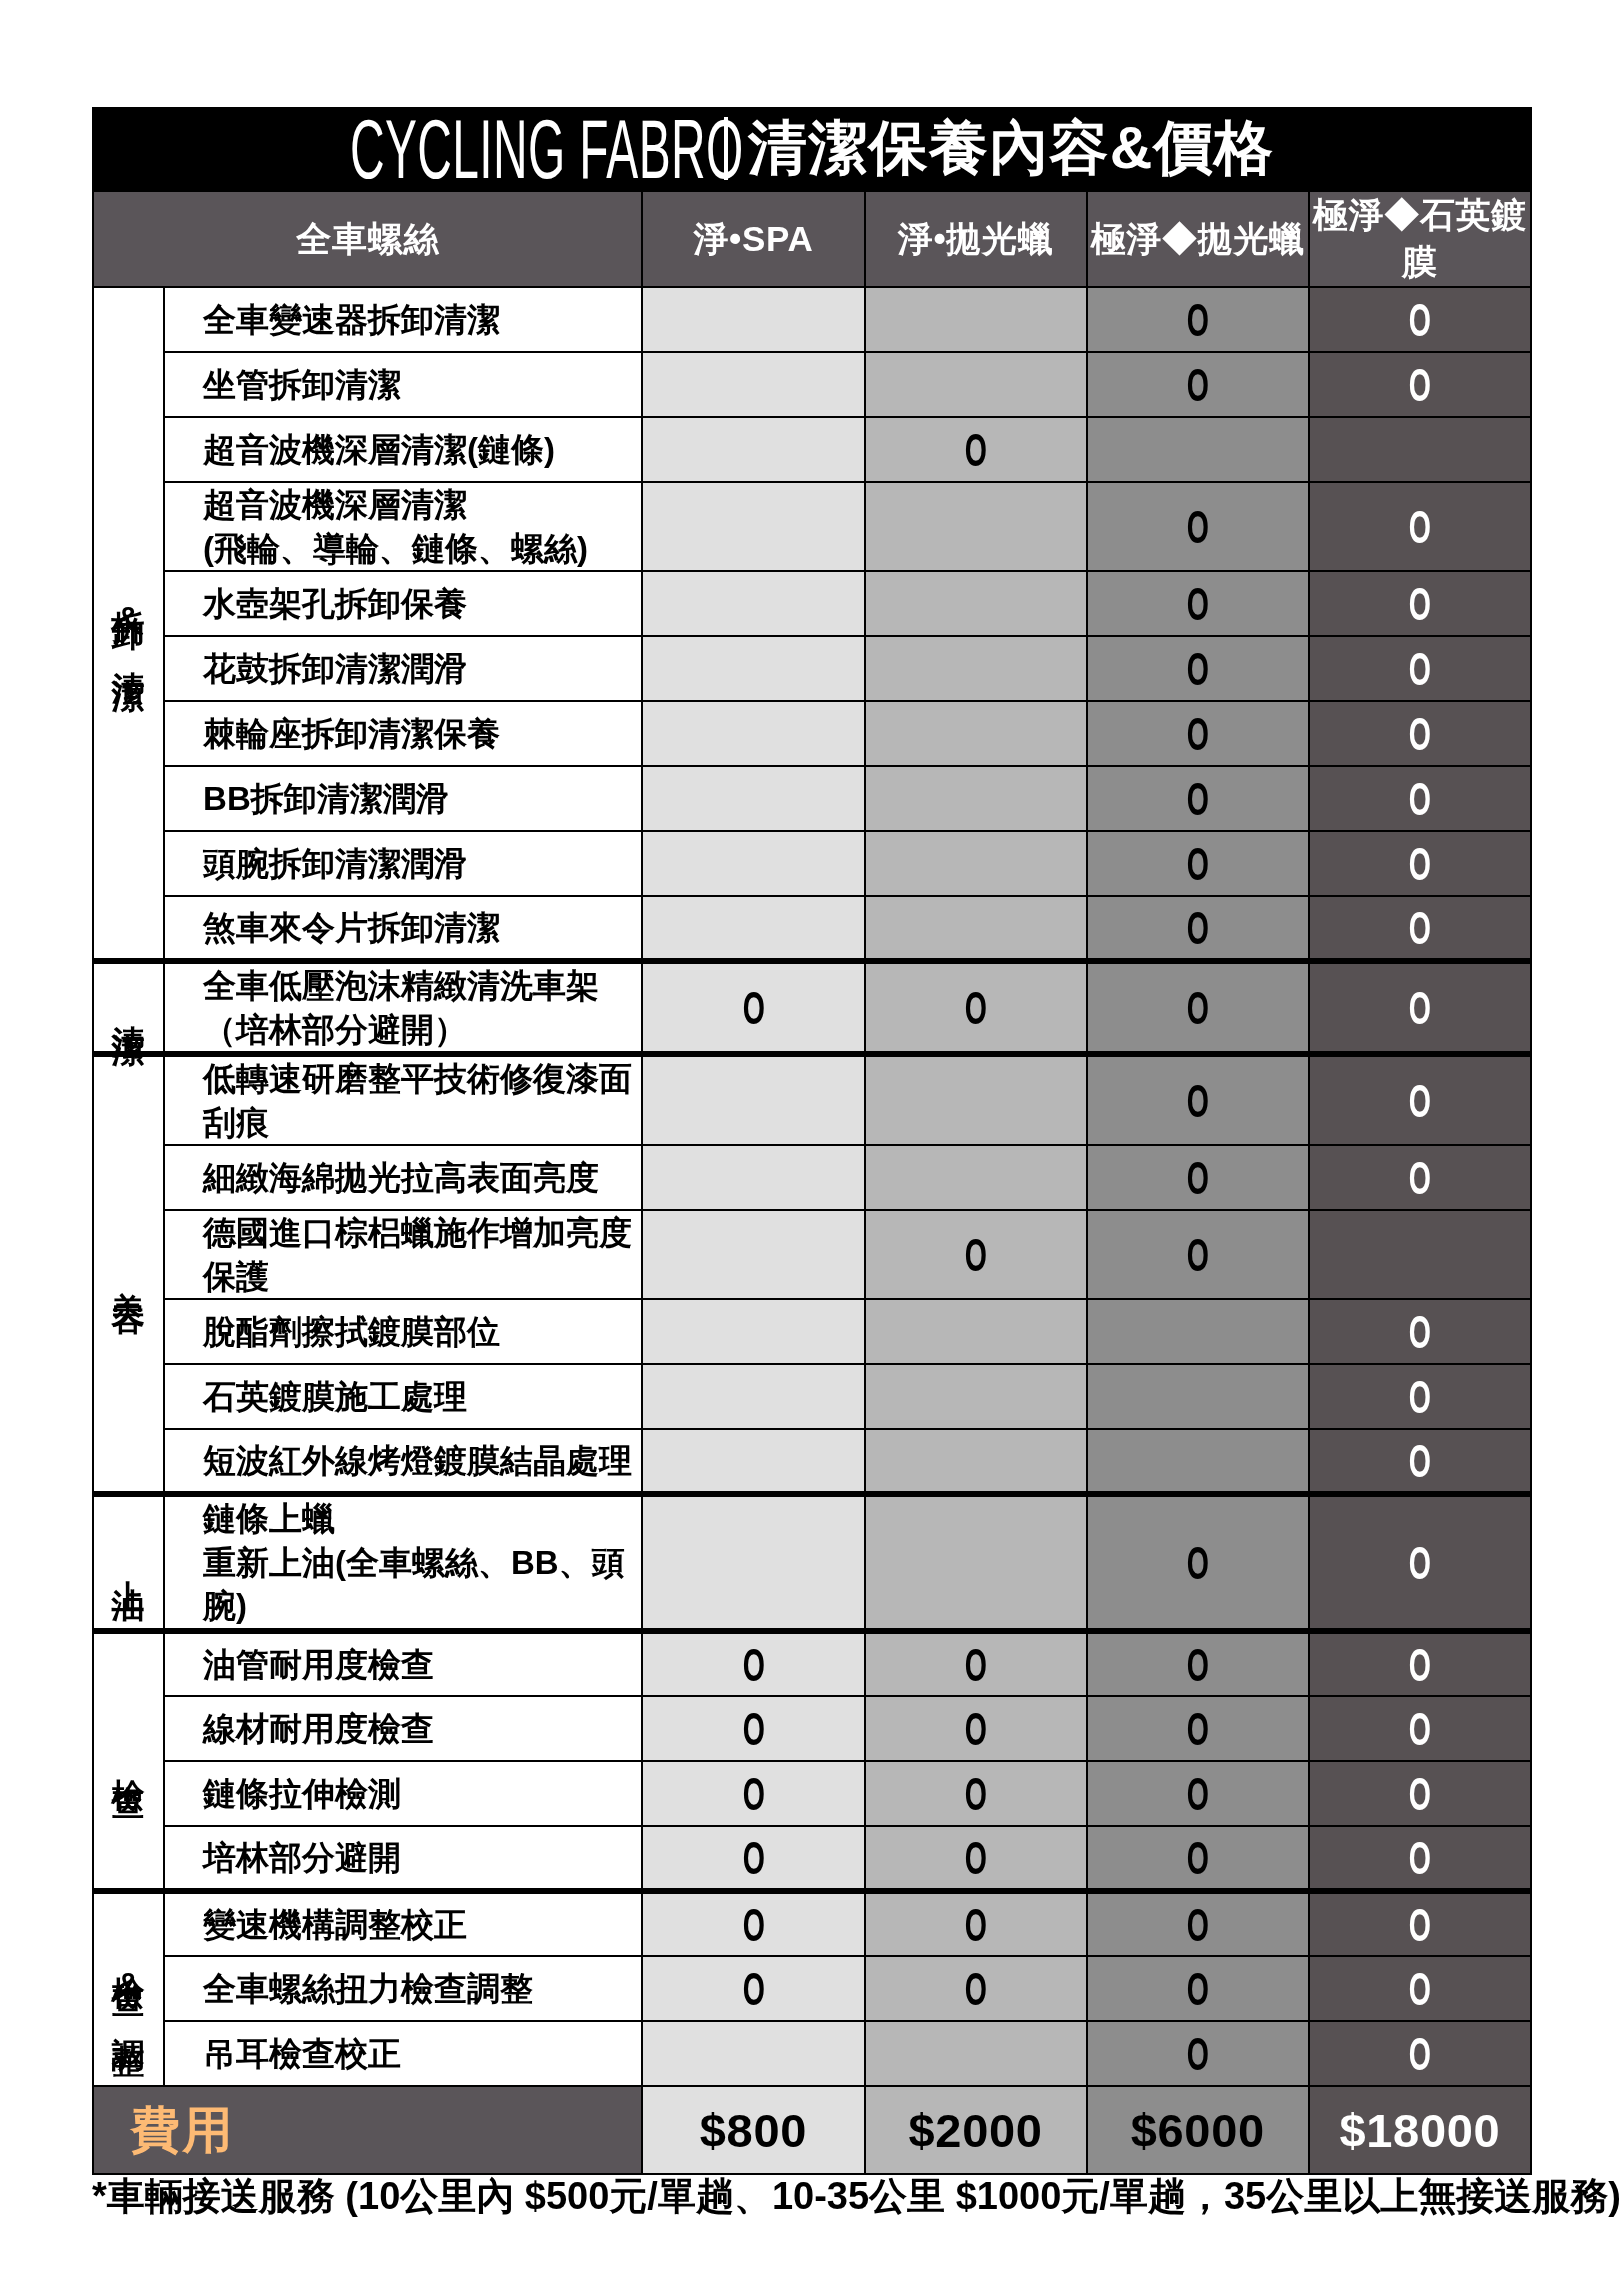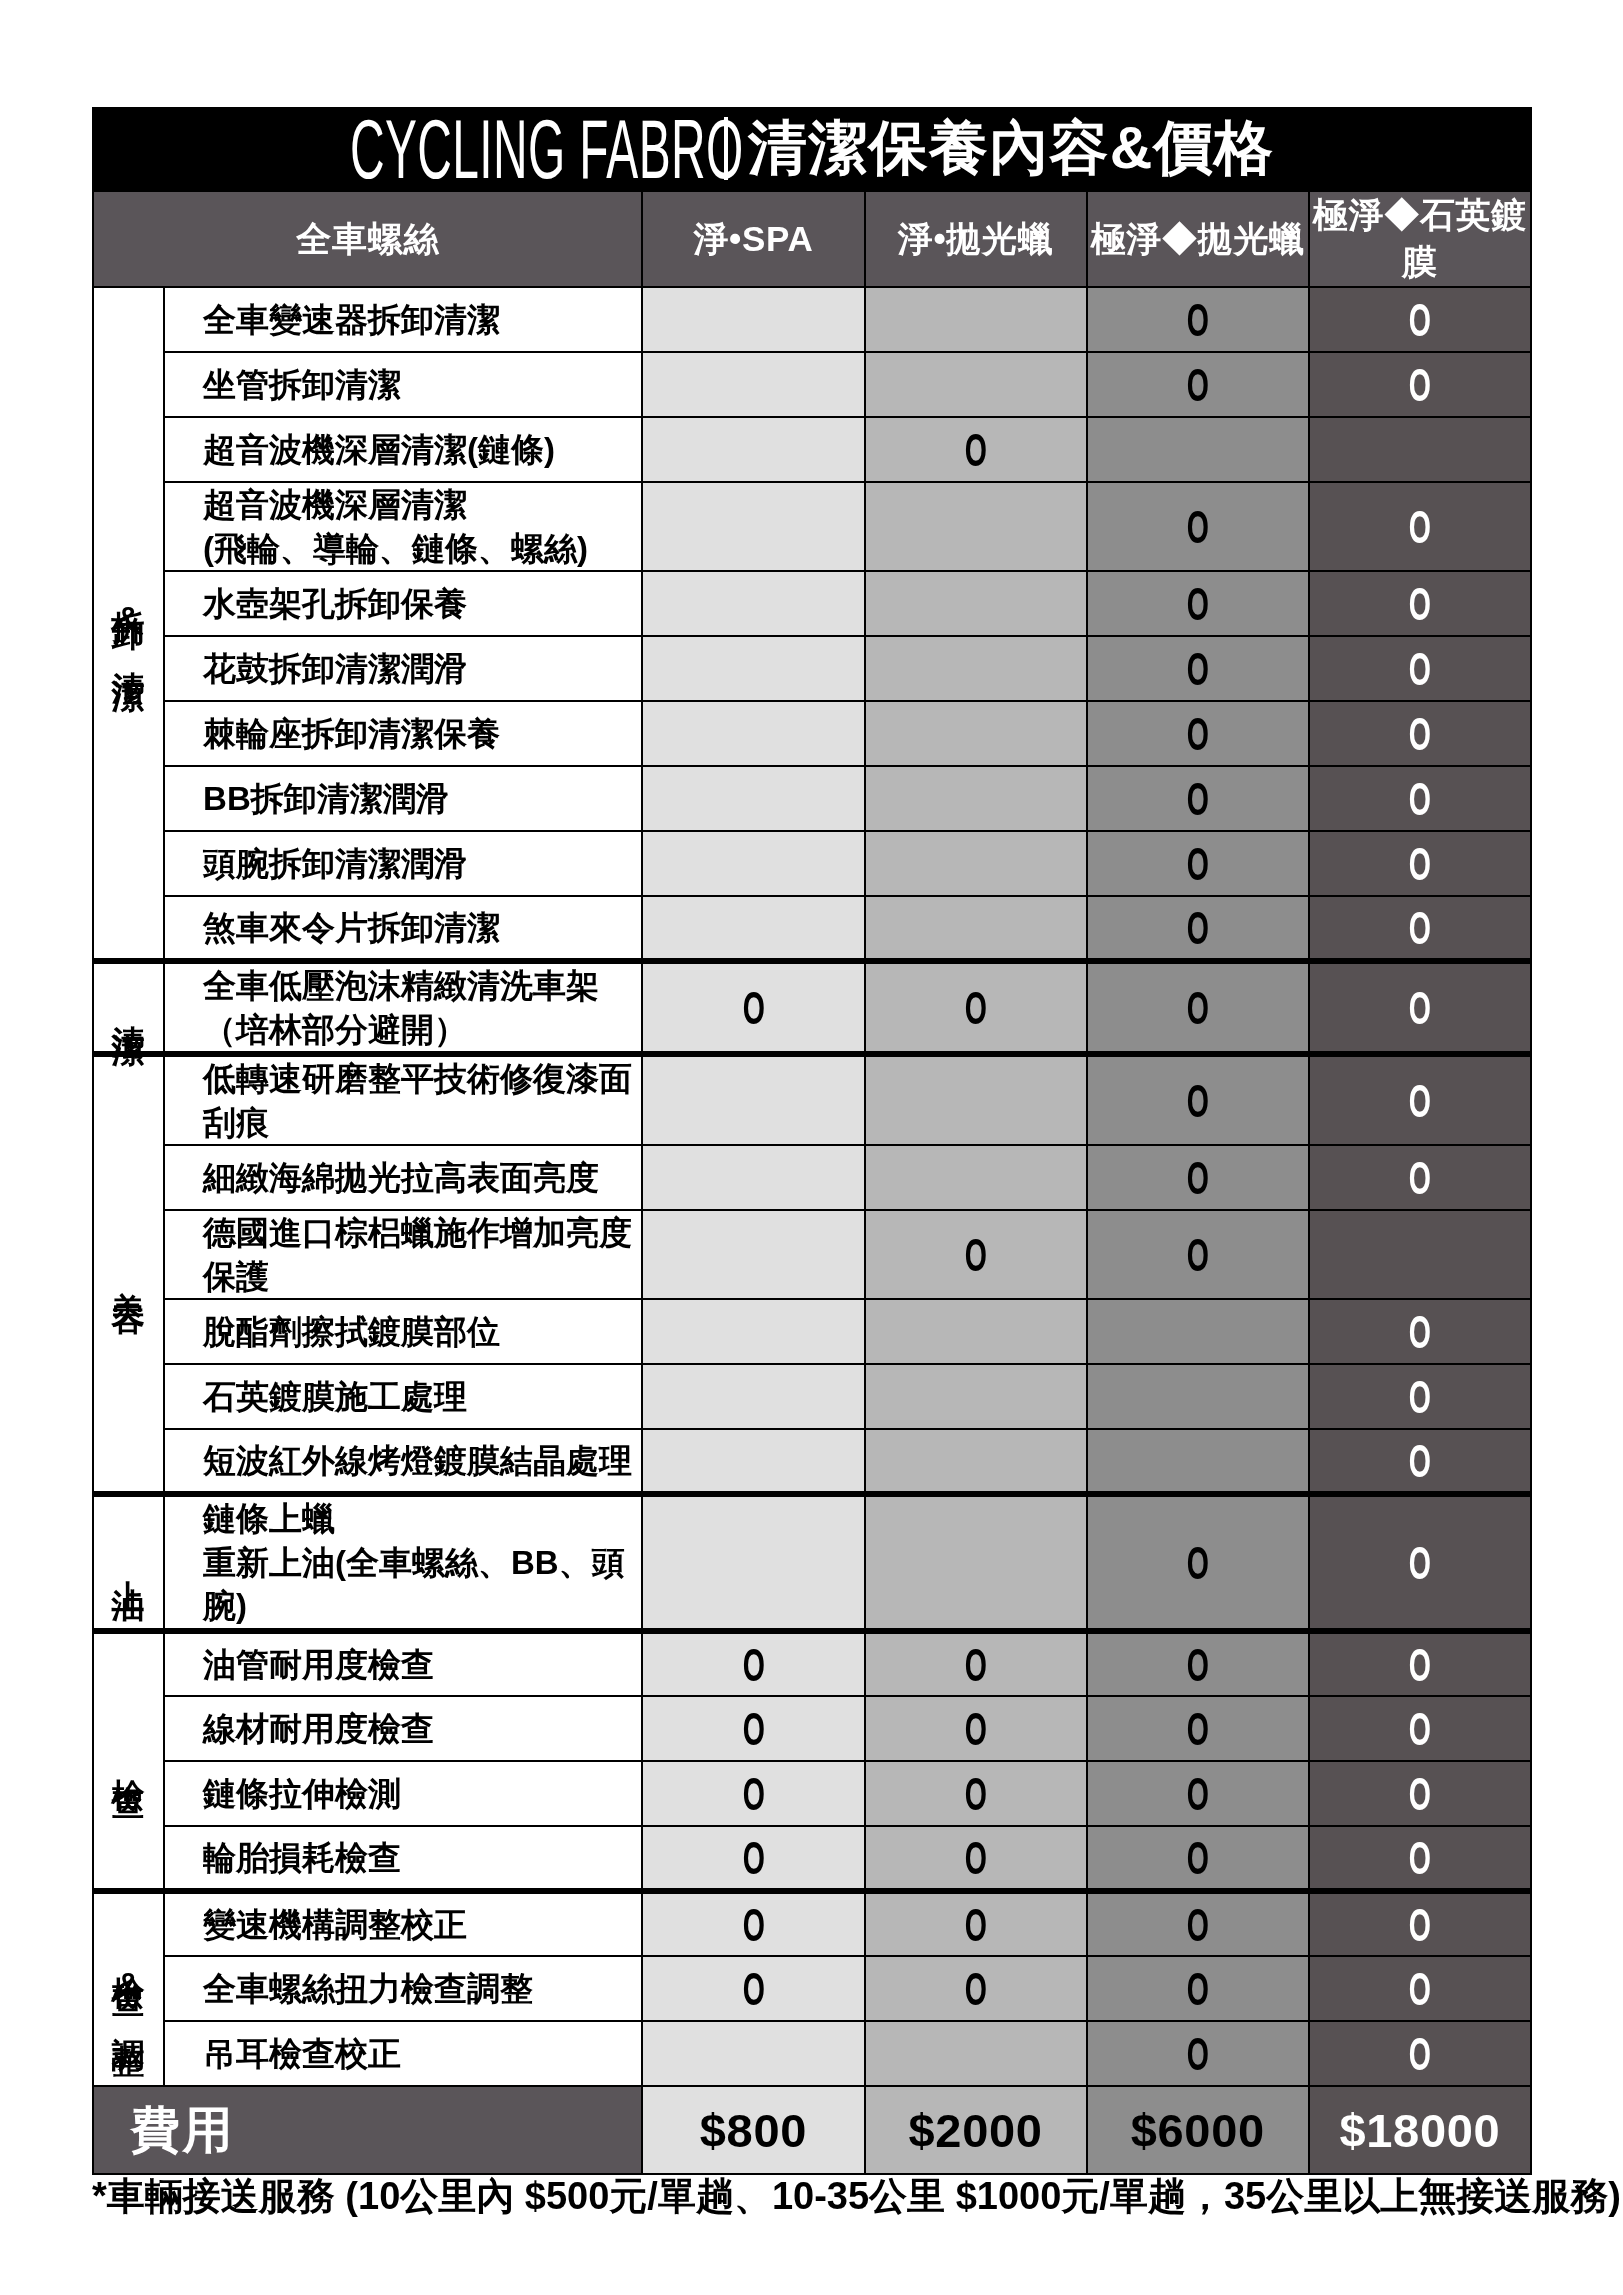--- a/index.html
+++ b/index.html
@@ -70,21 +70,21 @@
   .o {
     display: inline-block; font-size: 46px; font-weight: 600; line-height: 1;
     transform: scaleX(0.62);
   }
 
   tr.gstart td { border-top-width: 6.5px; }
 
   tfoot tr { height: 88px; }
   tfoot td { border-top-width: 6.5px; }
   .fee-label {
-    background: var(--header-bg, #5a5559); color: #ffffff;
+    background: var(--header-bg, #5a5559); color: #fdba74;
     font-size: 50px; font-weight: 700; text-align: left; padding-left: 36px;
     letter-spacing: 2.6px;
   }
   .fee-val { font-size: 47px; font-weight: 700; text-align: center; letter-spacing: 0.7px; margin-left: 39px; }
 
   
   .footnote {
     position: absolute; left: 92px; top: 2171px; width: 1440px;
     text-align: center; font-size: 38px; font-weight: 700; white-space: nowrap;
   }
@@ -267,21 +267,21 @@
           <td class="plan c3"><span class="o">O</span></td>
         </tr>
         <tr>
           <td class="item">鏈條拉伸檢測</td>
           <td class="plan c0"><span class="o">O</span></td>
           <td class="plan c1"><span class="o">O</span></td>
           <td class="plan c2"><span class="o">O</span></td>
           <td class="plan c3"><span class="o">O</span></td>
         </tr>
         <tr>
-          <td class="item">輪胎損耗檢查</td>
+          <td class="item">培林部分避開</td>
           <td class="plan c0"><span class="o">O</span></td>
           <td class="plan c1"><span class="o">O</span></td>
           <td class="plan c2"><span class="o">O</span></td>
           <td class="plan c3"><span class="o">O</span></td>
         </tr>
         <tr class="gstart">
           <td class="gcell" rowspan="3"><span class="vtext">檢查&amp;調整</span></td>
           <td class="item">變速機構調整校正</td>
           <td class="plan c0"><span class="o">O</span></td>
           <td class="plan c1"><span class="o">O</span></td>

